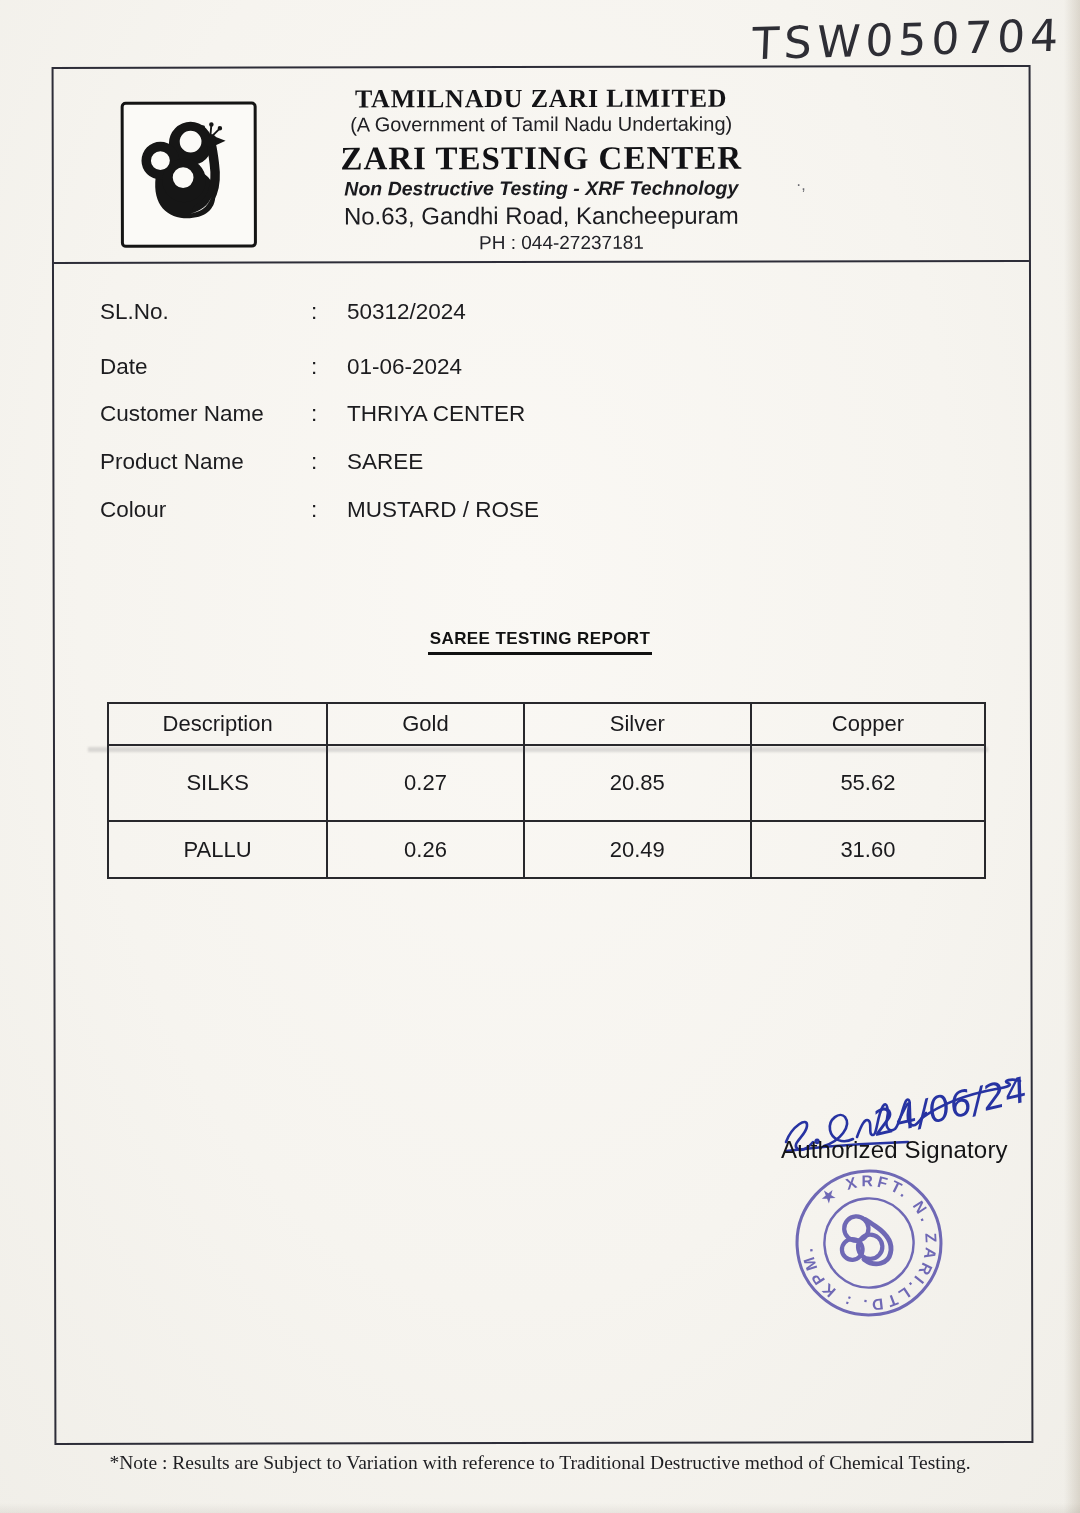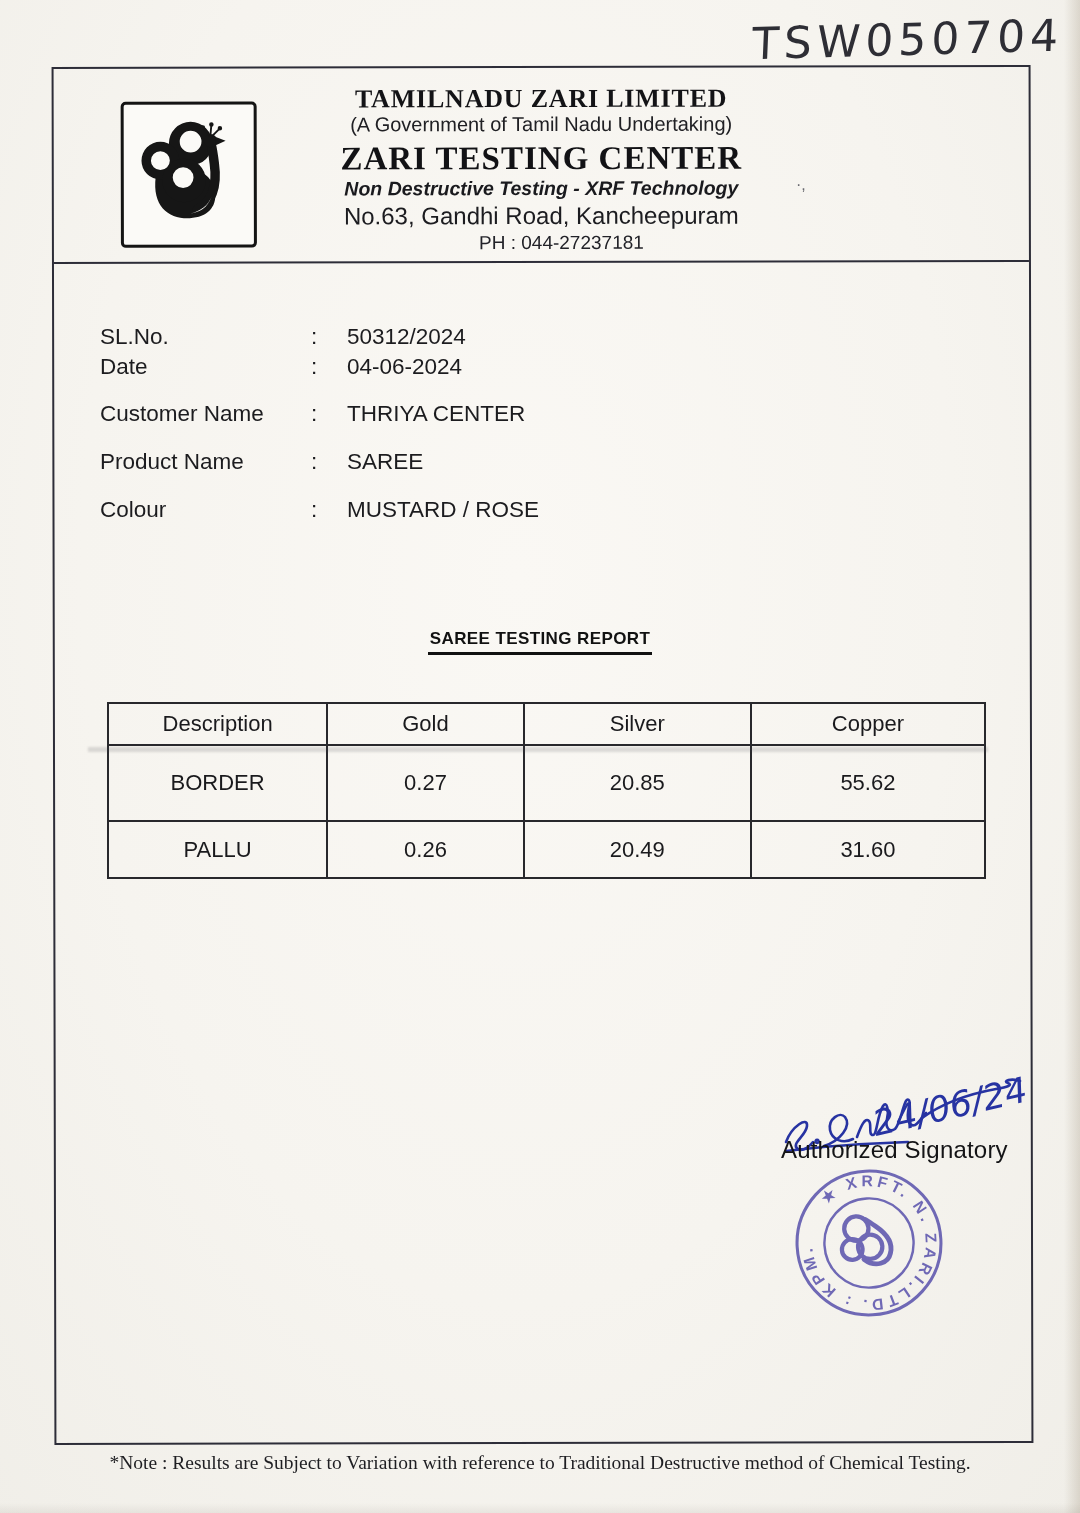--- a/index.html
+++ b/index.html
@@ -37,21 +37,21 @@
   .hdr-subtitle{top:45px;font-size:20px;color:#202024;}
   .hdr-center{top:72px;font-family:"Liberation Serif", serif;font-size:33px;font-weight:bold;letter-spacing:1px;color:#121215;}
   .hdr-tech{top:109px;font-size:19.5px;font-weight:bold;font-style:italic;color:#1a1a1e;}
   .hdr-address{top:134px;font-size:24px;color:#1c1c20;}
   .hdr-phone{top:164px;font-size:19px;color:#222228;transform:translateX(20px);}
 
   .detail-row{position:absolute;left:0;width:100%;height:28px;font-size:22.5px;color:#1c1c1f;}
   .detail-row .lbl{position:absolute;left:100px;}
   .detail-row .sep{position:absolute;left:311px;}
   .detail-row .val{position:absolute;left:347px;}
-  .dr0{top:324px}.dr1{top:354px}.dr2{top:401px}.dr3{top:449px}.dr4{top:497px}
+  .dr0{top:299px}.dr1{top:354px}.dr2{top:401px}.dr3{top:449px}.dr4{top:497px}
 
   .report-title-wrap{position:absolute;left:0;top:629px;width:100%;text-align:center;}
   .report-title{display:inline-block;font-size:17px;font-weight:bold;letter-spacing:0.4px;
     color:#111;border-bottom:3.5px solid #111;padding:0 2px 3px 2px;}
 
   table.results{
     position:absolute;left:107px;top:702px;width:879px;
     border-collapse:collapse;table-layout:fixed;
     font-size:22px;color:#1a1a1d;background:transparent;
   }
@@ -119,21 +119,21 @@
   </div>
 
   <div class="detail-row dr0">
     <span class="lbl">SL.No.</span>
     <span class="sep">:</span>
     <span class="val">50312/2024</span>
   </div>
   <div class="detail-row dr1">
     <span class="lbl">Date</span>
     <span class="sep">:</span>
-    <span class="val">04-06-2024</span>
+    <span class="val">01-06-2024</span>
   </div>
   <div class="detail-row dr2">
     <span class="lbl">Customer Name</span>
     <span class="sep">:</span>
     <span class="val">THRIYA CENTER</span>
   </div>
   <div class="detail-row dr3">
     <span class="lbl">Product Name</span>
     <span class="sep">:</span>
     <span class="val">SAREE</span>
@@ -156,21 +156,21 @@
         <col style="width:26.7%">
       </colgroup>
     <tbody>
         <tr class="hdr-row">
       <th>Description</th>
       <th>Gold</th>
       <th>Silver</th>
       <th>Copper</th>
     </tr>
     <tr class="row-1">
-      <td>BORDER</td>
+      <td>SILKS</td>
       <td>0.27</td>
       <td>20.85</td>
       <td>55.62</td>
     </tr>
     <tr class="row-2">
       <td>PALLU</td>
       <td>0.26</td>
       <td>20.49</td>
       <td>31.60</td>
     </tr>

